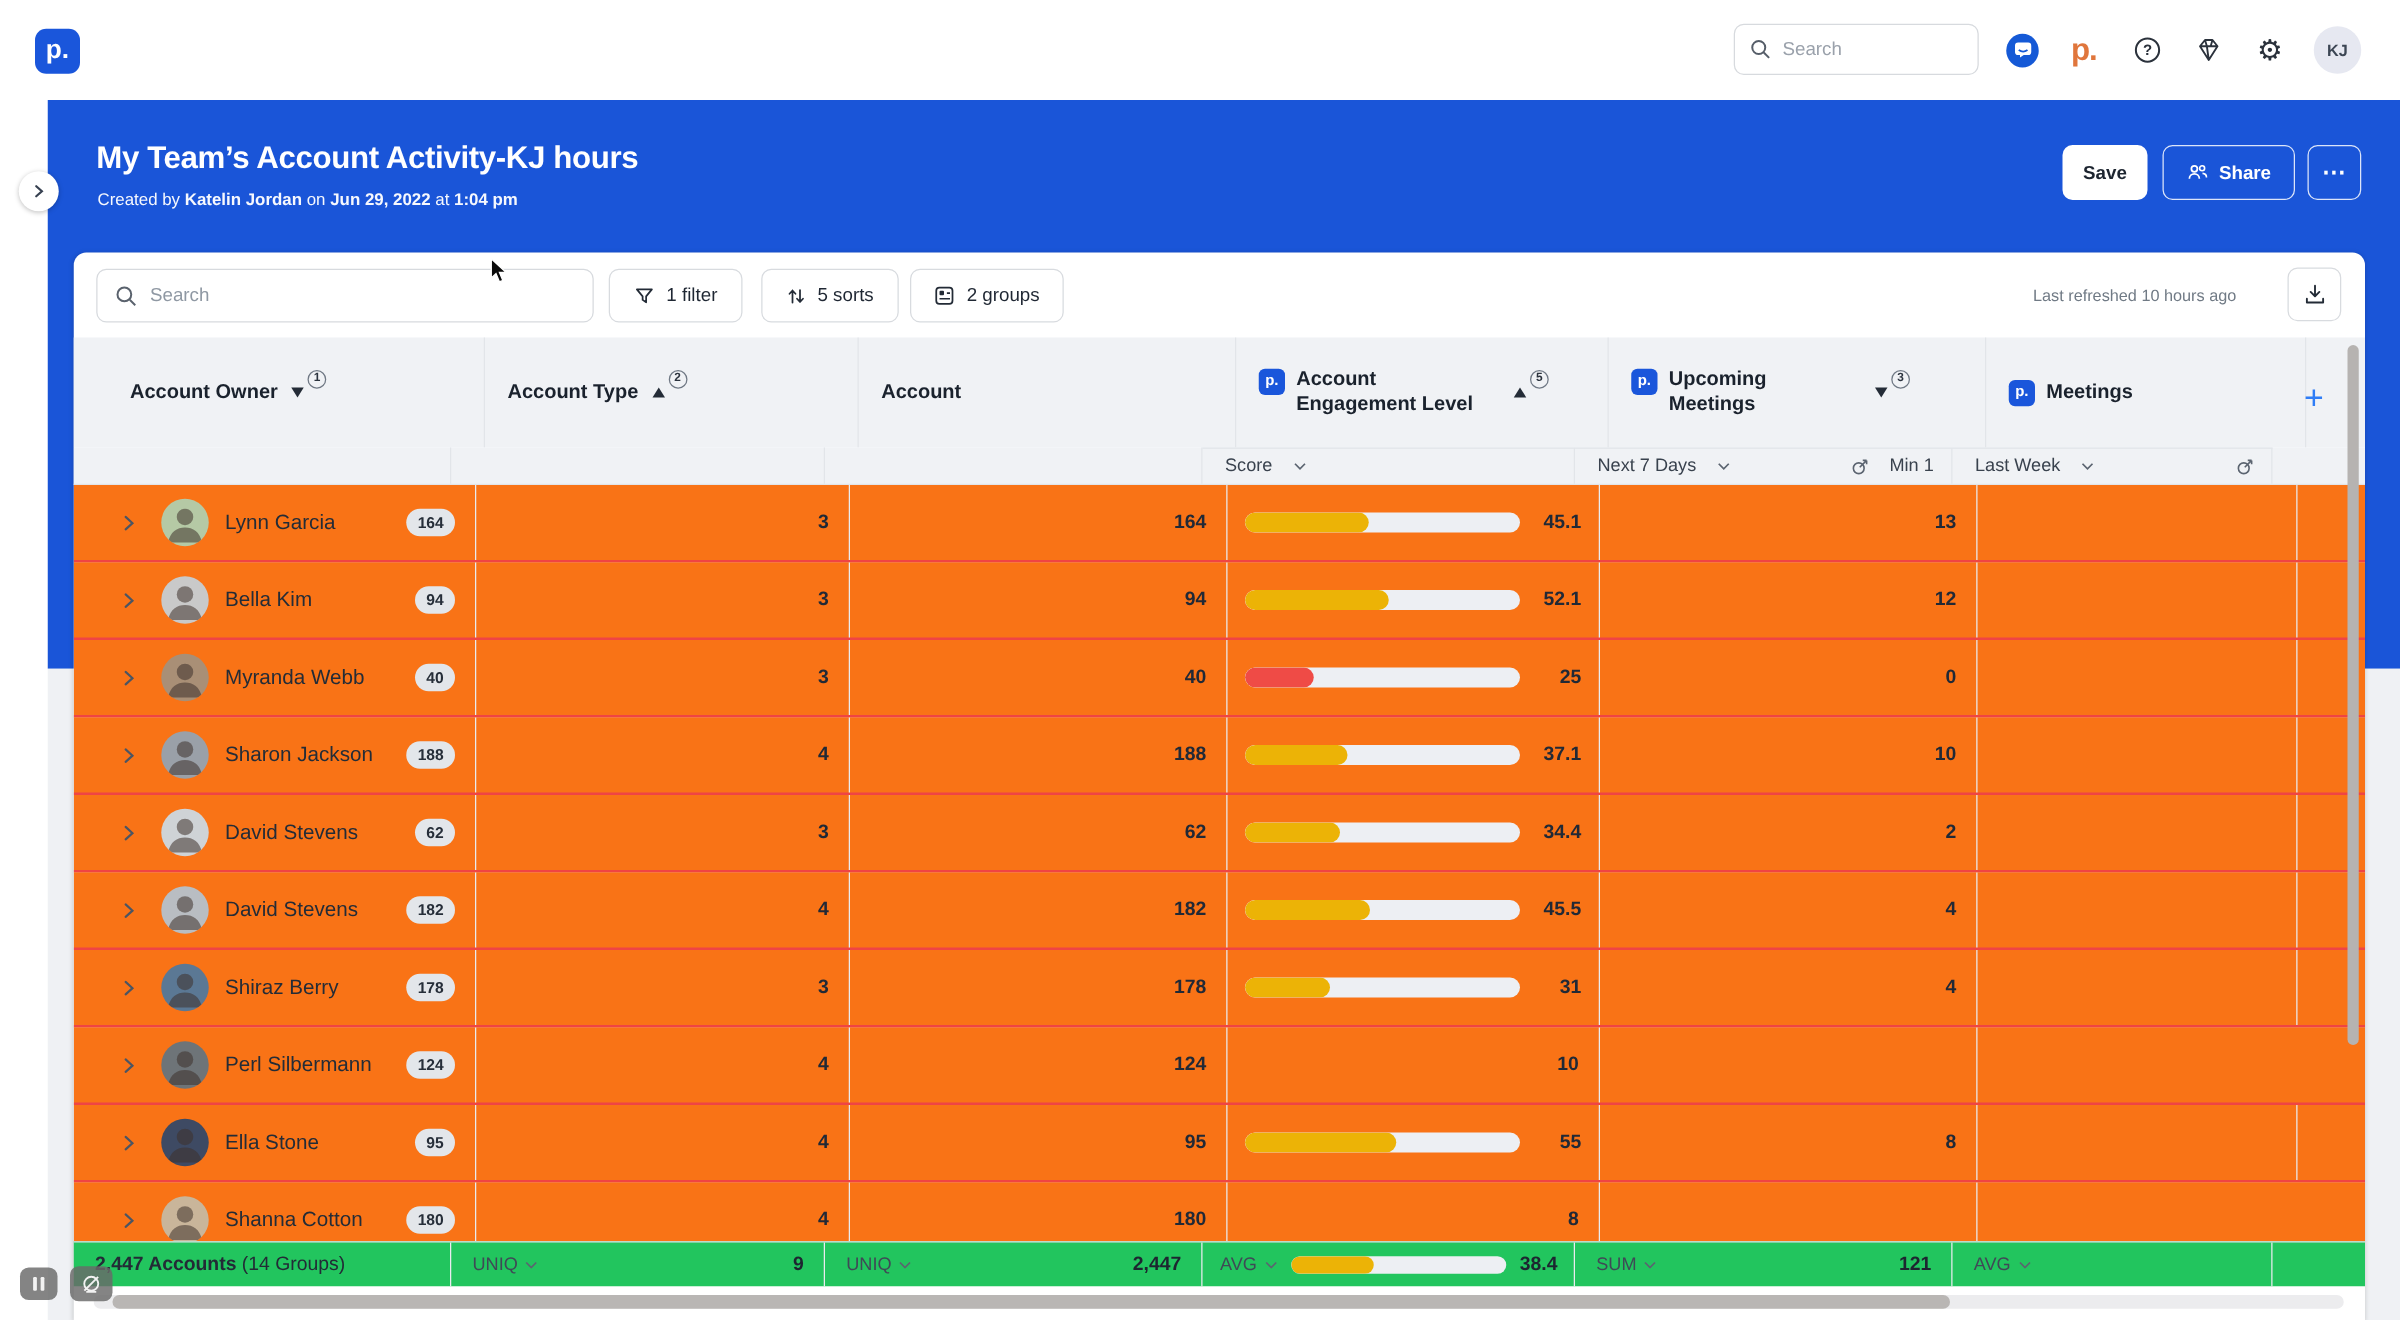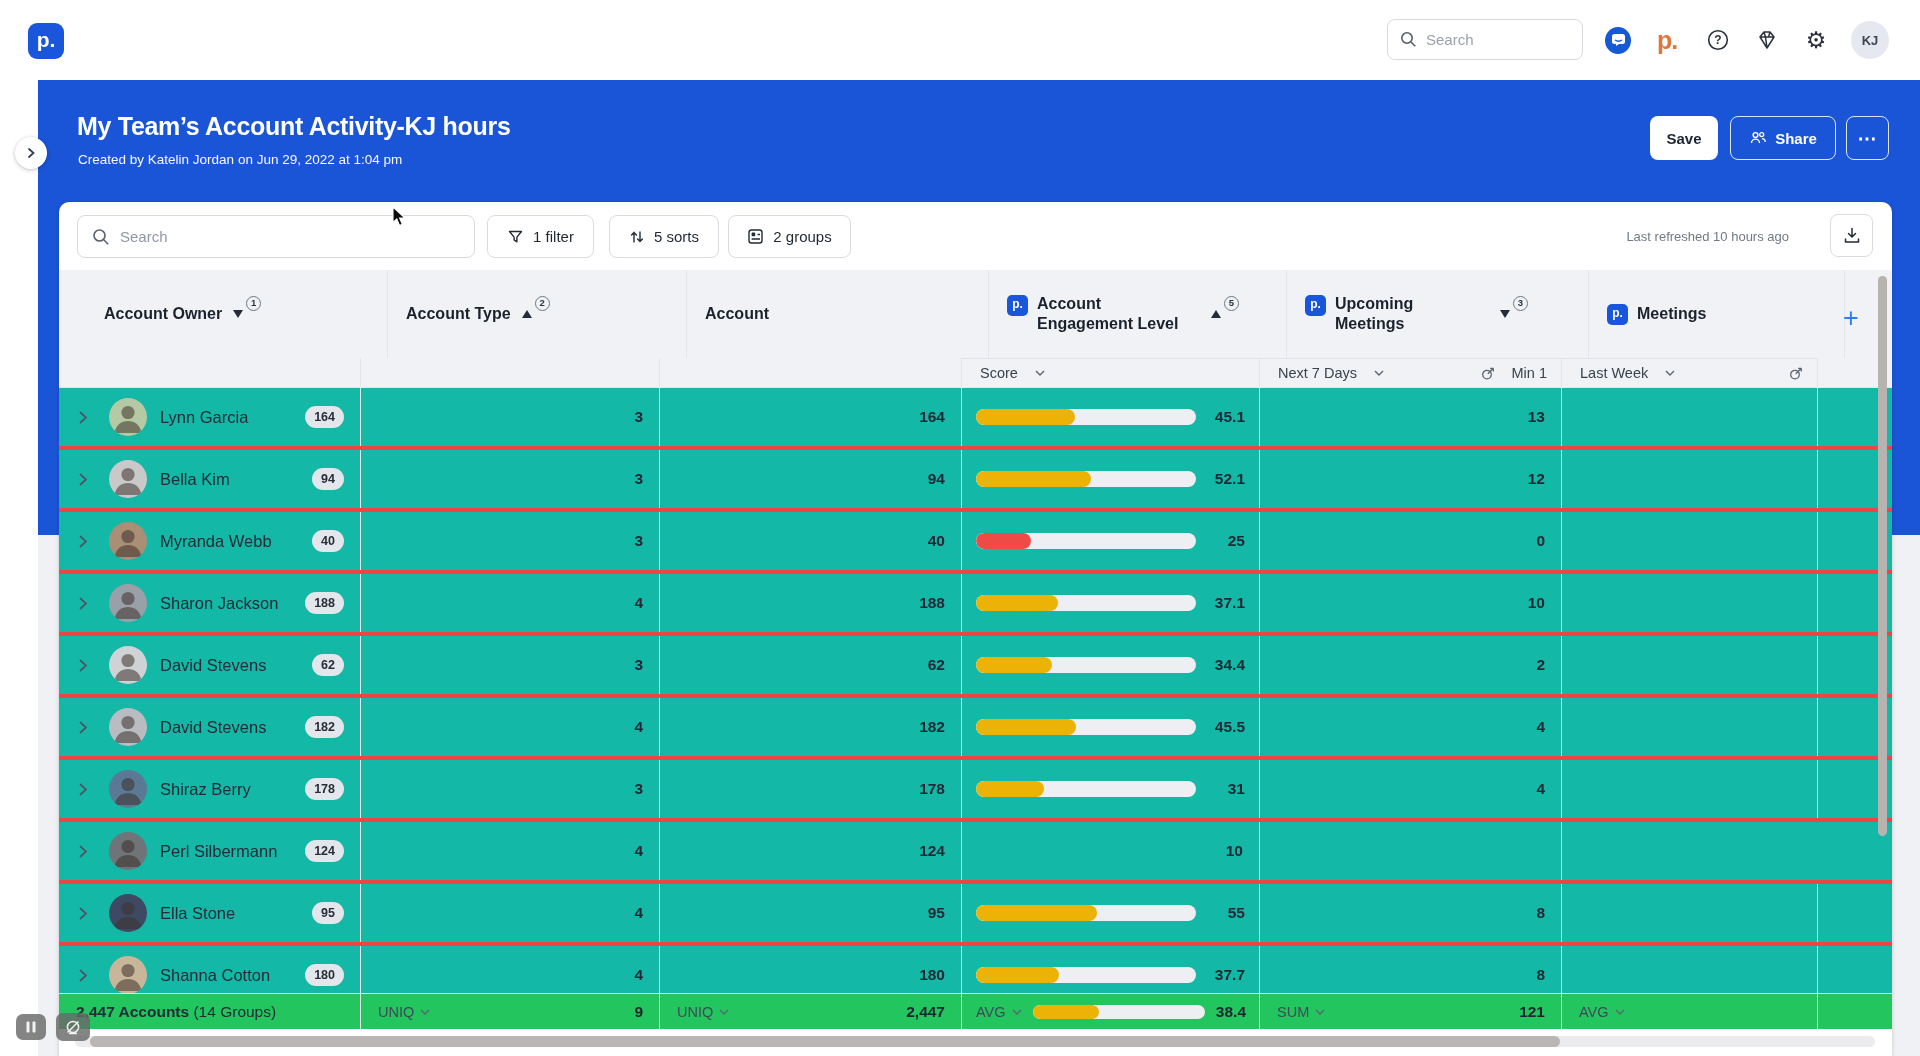--- a/index.html
+++ b/index.html
@@ -21,21 +21,21 @@
                color:#3c4654; font-size:13px; font-weight:700; display:flex; align-items:center; justify-content:center; }
 
   
   .left-rail { position:absolute; left:0; top:80px; width:38px; height:976px; background:#fff; z-index:5; }
   .blue-band { position:absolute; left:38px; top:80px; width:1882px; height:455px; background:#1A55D8; z-index:1; }
   .under-band { position:absolute; left:38px; top:535px; width:1882px; height:521px; background:#eff1f4; z-index:1; }
   .expand-btn { position:absolute; left:15px; top:137px; width:32px; height:32px; border-radius:50%; background:#fff;
                 box-shadow:0 1px 4px rgba(0,0,0,.25); display:flex; align-items:center; justify-content:center; z-index:25; cursor:pointer; }
   .hero-title { position:absolute; left:77px; top:112px; color:#fff; font-size:25px; font-weight:700; letter-spacing:-.3px; z-index:6; }
   .hero-sub { position:absolute; left:78px; top:152px; color:rgba(255,255,255,.96); font-size:13.5px; z-index:6; }
-  .hero-sub b { font-weight:400;margin-top:12px; }
+  .hero-sub b { font-weight:700;margin-top:12px; }
   .hero-btn { position:absolute; top:116px; height:44px; border-radius:8px; font-size:15px; font-weight:600; z-index:6;
               display:flex; align-items:center; justify-content:center; gap:8px; cursor:pointer; }
   .btn-save { left:1650px; width:68px; background:#fff; color:#1d2530; }
   .btn-share { left:1730px; width:106px; background:transparent; border:1px solid rgba(255,255,255,.85); color:#fff; }
   .btn-more { left:1846px; width:43px; background:transparent; border:1px solid rgba(255,255,255,.85); color:#fff; font-size:19px; letter-spacing:1px; }
 
   
   .card { position:absolute; left:59px; top:202px; width:1833px; height:854px; background:#fff; border-radius:10px 10px 0 0;
           box-shadow:0 1px 4px rgba(0,0,0,.18); z-index:10; }
 
@@ -65,21 +65,21 @@
   .tri-up { border-left:5.5px solid transparent; border-right:5.5px solid transparent; border-bottom:8px solid #242c37; }
   .sort-ord { width:15px; height:15px; border:1px solid #6f7884; border-radius:50%; font-size:9.5px; font-weight:600; color:#2b333e;
               display:inline-flex; align-items:center; justify-content:center; position:relative; top:-11px; margin-left:3px; background:transparent; }
   .p-badge { width:21px; height:21px; border-radius:5px; background:#1A56DB; color:#fff; font-size:12px; font-weight:700;
              display:inline-flex; align-items:center; justify-content:center; margin-right:9px; flex:none; padding-bottom:2px; }
   .hdr-2line { display:flex; align-items:flex-start; }
   .hdr-2line .p-badge { margin-top:1px; }
 
   
   .tbody { position:absolute; left:0; top:186px; width:1833px; height:605px; overflow:hidden; }
-  .tr { height:62px; border-bottom:4px solid #ef4444; background:#14b8a6; }
+  .tr { height:62px; border-bottom:2px solid #ef4444; background:#f97316;padding-left:20px; }
   .td { border-right:1px solid #e9ebef; display:flex; align-items:center; position:relative; }
   .td.num { justify-content:flex-end; padding-right:16px; font-size:15.5px; font-weight:600; color:#212936; }
   .td-owner { padding-left:20px; gap:0; }
   .row-chev { width:20px; display:flex; align-items:center; cursor:pointer; }
   .avatar { width:38px; height:38px; border-radius:50%; overflow:hidden; margin-left:10px; flex:none; display:block; }
   .o-name { font-size:16.5px; color:#242c37; margin-left:13px; }
   .count-pill { position:absolute; right:16px; background:#e3e6ea; border-radius:11px; height:22px; padding:0 9px;
                 font-size:12.5px; font-weight:700; color:#262e39; display:flex; align-items:center; }
   .td-score { padding-left:14px; }
   .bar { width:220px; height:16px; border-radius:8px; background:#edeff3; overflow:hidden; flex:none; }
@@ -629,26 +629,20 @@
       </span>
       <span class="o-name">Shanna Cotton</span>
       <span class="count-pill">180</span>
     </div>
     <div class="td num">
           <span>4</span>
         </div>
     <div class="td num">
           <span>180</span>
         </div>
-    <div class="td td-score">
-      <span class="bar">
-            <span class="bar-fill" style="width: 37.7%; background: rgb(236, 179, 6);"></span>
-          </span>
-      <span class="score-val">37.7</span>
-    </div>
     <div class="td num">
           <span>8</span>
         </div>
     <div class="td"></div>
     <div class="td last-col" style="border-right:none"></div>
   </div>
 </div>
 
   <div class="tfoot grid-row">
     <div class="tf">

